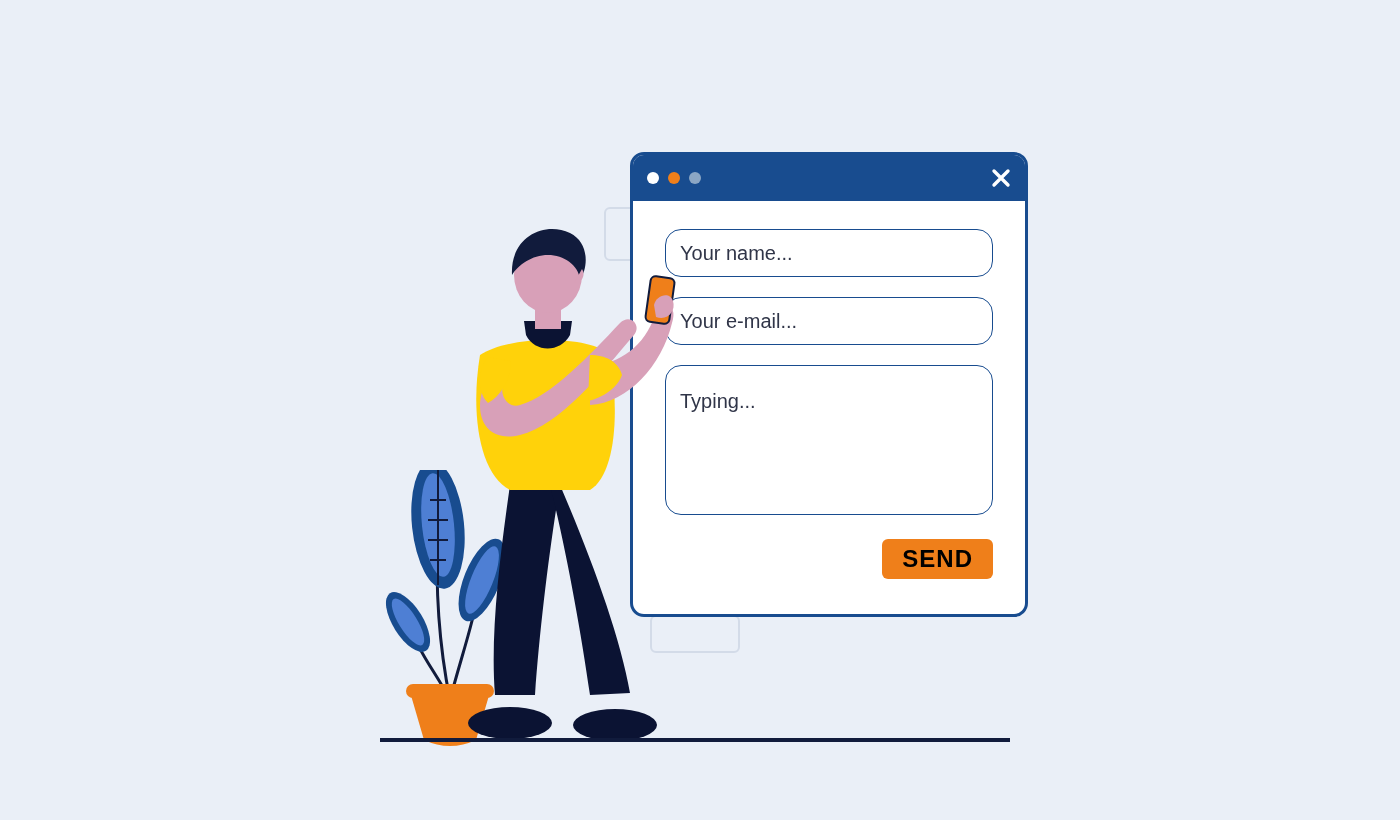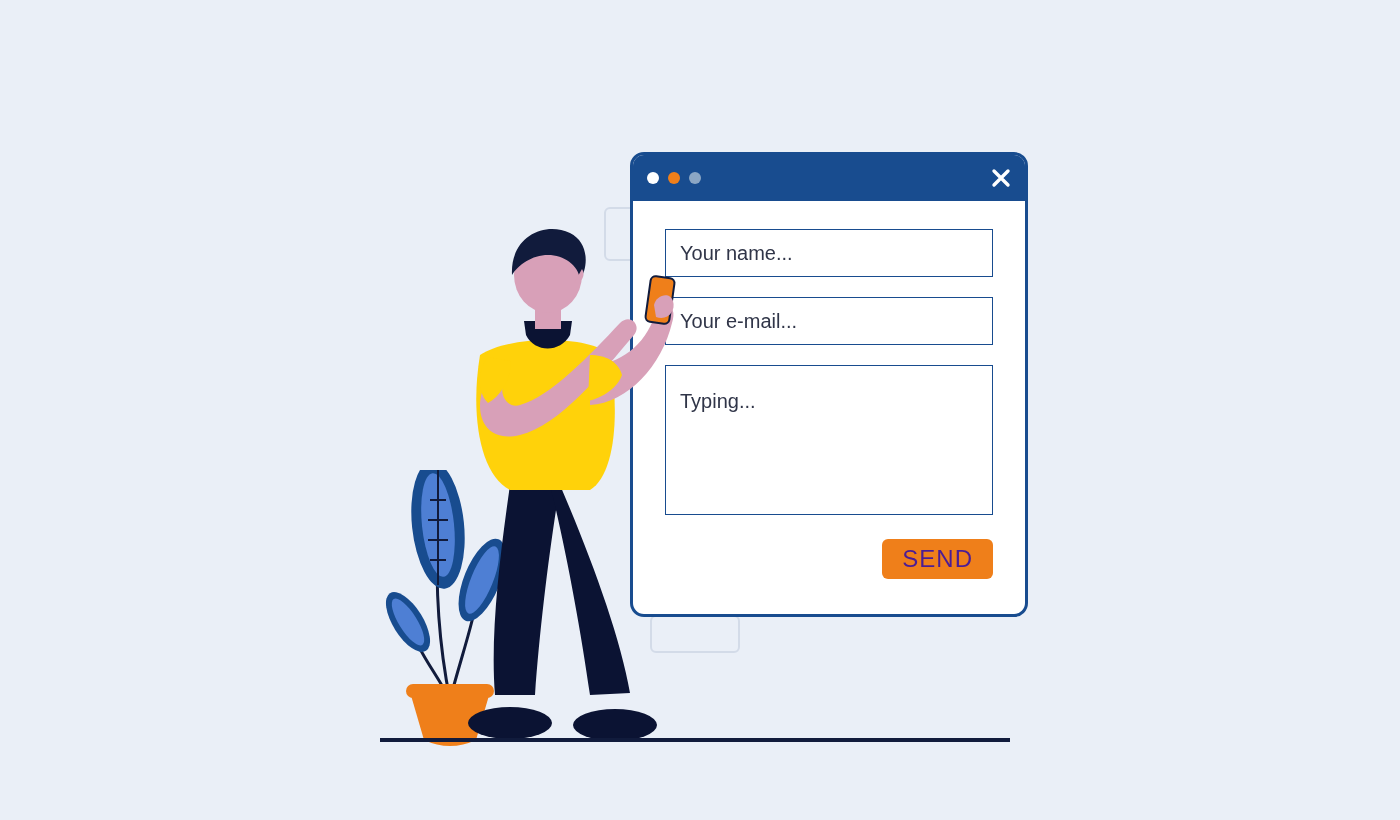--- a/index.html
+++ b/index.html
@@ -14,26 +14,26 @@
   
   .win{position:absolute;left:630px;top:152px;width:398px;height:465px;background:#fff;border:3px solid #184c8f;border-radius:14px;overflow:hidden;box-sizing:border-box}
   .titlebar{height:46px;background:#184c8f;display:flex;align-items:center;padding:0 14px;position:relative}
   .dot{width:12px;height:12px;border-radius:50%;margin-right:9px}
   .dot.white{background:#fff}
   .dot.orange{background:#ef7f1a}
   .dot.grey{background:#8ba6c4}
   .closebtn{position:absolute;right:12px;top:11px;width:24px;height:24px;color:#fff;cursor:pointer}
   .closebtn svg{width:24px;height:24px}
   .formbody{padding:28px 32px 0 32px}
-  .field{width:100%;box-sizing:border-box;border:1.6px solid #184c8f;border-radius:0;font-size:20px;color:#303548;background:#fff;font-family:inherit}
+  .field{width:100%;box-sizing:border-box;border:1.6px solid #184c8f;border-radius:16px;font-size:20px;color:#303548;background:#fff;font-family:inherit}
   .field::placeholder{color:#303548;opacity:1}
   .inp{height:48px;padding:0 14px;margin-bottom:20px}
   .ta{height:150px;padding:24px 14px;resize:none;margin-bottom:20px}
   .sendrow{display:flex;justify-content:flex-end;padding:0 32px}
-  .sendbtn{background:#ef7f1a;color:#4c1d95;border:none;border-radius:6px;font-size:24px;font-weight:normal;letter-spacing:1px;padding:6px 20px;cursor:pointer}
+  .sendbtn{background:#ef7f1a;color:#000000;border:none;border-radius:6px;font-size:24px;font-weight:bold;letter-spacing:1px;padding:6px 20px;cursor:pointer}
   
   .plant{position:absolute;left:380px;top:470px;width:140px;height:280px}
   
   .person{position:absolute;left:440px;top:225px;width:260px;height:520px}
 </style>
 </head>
 <body>
 
 <div class="stage">
 

